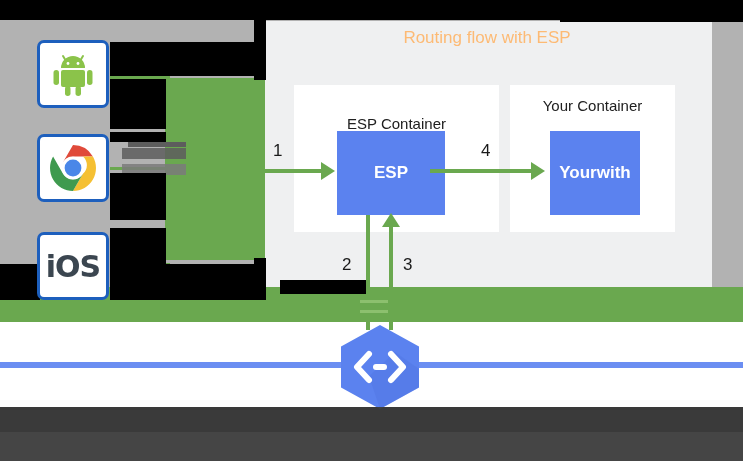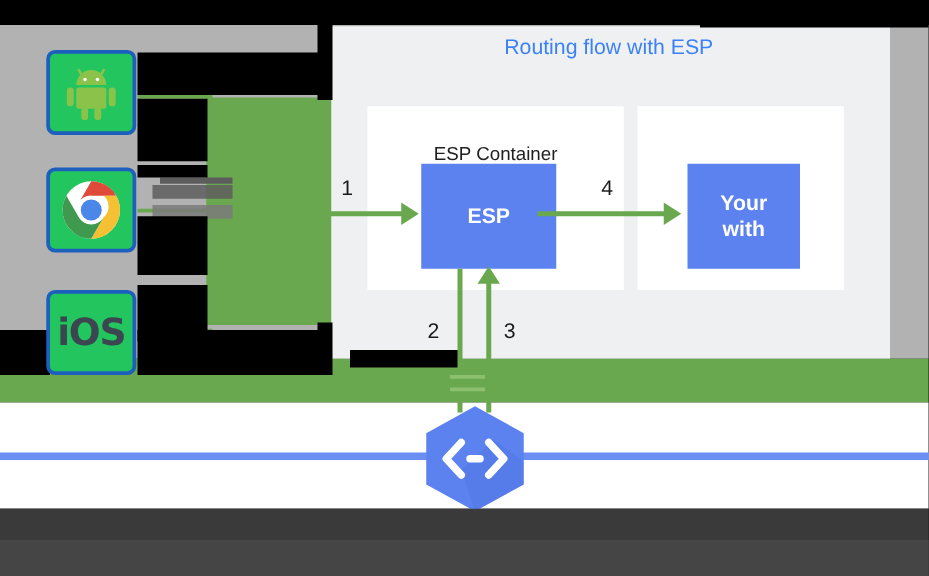--- a/index.html
+++ b/index.html
@@ -22,37 +22,37 @@
   .blue-rule{position:absolute;left:0;top:362px;width:743px;height:6px;background:#6b8ef2;}
   .band-dark{position:absolute;left:0;top:407px;width:743px;height:54px;background:#3a3a3a;}
   .band-dark-2{position:absolute;left:0;top:432px;width:743px;height:29px;background:#444;}
 
   
   .blk{position:absolute;background:#000;}
 
   
   .icon-card{
     position:absolute;width:72px;height:68px;
-    background:#22c55e;border:3px solid #1d5fbd;border-radius:7px;
+    background:#ffffff;border:3px solid #1d5fbd;border-radius:7px;
     box-sizing:border-box;
     display:flex;align-items:center;justify-content:center;
   }
   .ios-text{
     font-family:"DejaVu Sans", sans-serif;
     font-weight:bold;font-size:30px;color:#3b4650;letter-spacing:-1px;
   }
 
   
   .green-block{position:absolute;left:165px;top:78px;width:100px;height:182px;background:#6aa84f;}
   .green-connector{position:absolute;height:3px;background:#6aa84f;}
 
   
   .flow-title{
     position:absolute;left:262px;top:28px;width:450px;
-    text-align:center;font-size:17px;color:#3b82f6;
+    text-align:center;font-size:17px;color:#fdba74;
   }
   .container-box{
     position:absolute;background:#fff;
   }
   .container-label{
     position:absolute;text-align:center;font-size:15px;color:#202020;
   }
 
   
   .blue-box{
@@ -151,21 +151,22 @@
 
   <div class="flow-title">Routing flow with ESP</div>
 
   <div class="container-box" style="left:294px;top:85px;width:205px;height:147px;"></div>
   <div class="container-label" style="left:294px;top:97px;width:205px;margin-top:18px;">ESP Container</div>
   <div class="blue-box" style="left:337px;top:131px;width:108px;height:84px;">
     <span>ESP</span>
   </div>
 
   <div class="container-box" style="left:510px;top:85px;width:165px;height:147px;"></div>
-  <div class="blue-box" style="left:550px;top:131px;width:90px;height:84px;flex-direction:column;">
+  <div class="container-label" style="left:510px;top:97px;width:165px;">Your Container</div>
+  <div class="blue-box" style="left:550px;top:131px;width:90px;height:84px;flex-direction:row;">
     <span>Your</span>
     <span>with</span>
   </div>
 
   <div class="arrow-line-h" style="left:263px;top:169px;width:62px;"></div>
   <div class="arrow-head-r" style="left:321px;top:162px;"></div>
   <div class="step-num" style="left:273px;top:141px;">1</div>
 
   <div class="arrow-line-h" style="left:430px;top:169px;width:105px;"></div>
   <div class="arrow-head-r" style="left:531px;top:162px;"></div>

